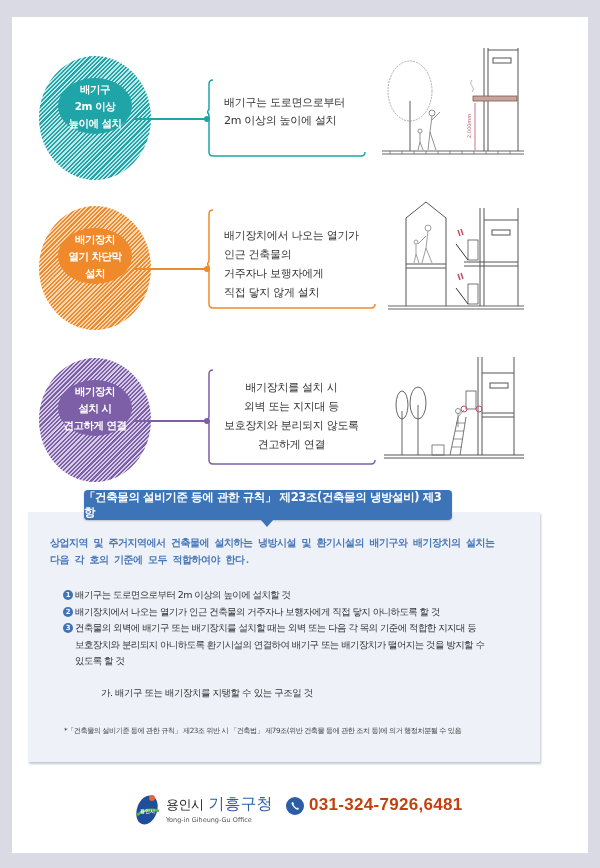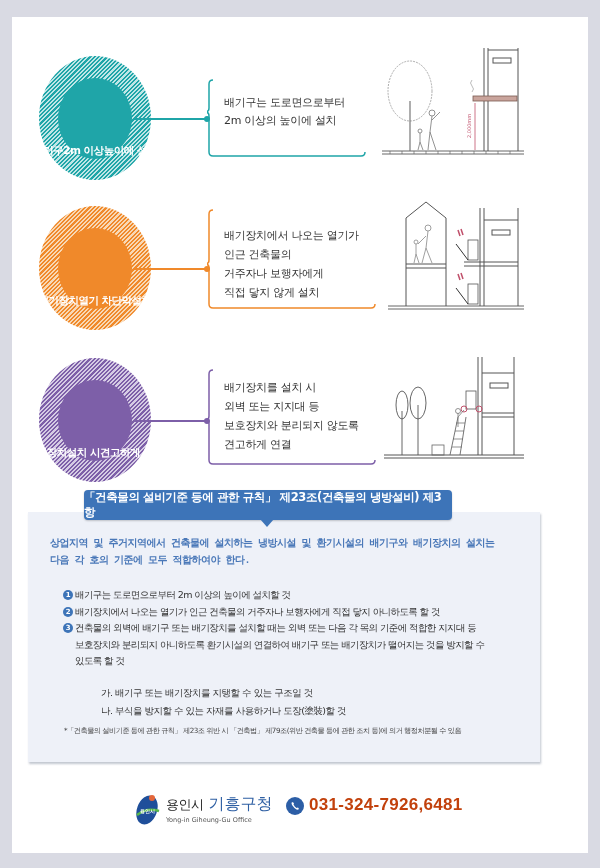--- a/index.html
+++ b/index.html
@@ -5,22 +5,22 @@
   * { box-sizing: border-box; margin: 0; padding: 0; }
   html, body { width: 600px; height: 868px; background: #d9dae3; overflow: hidden; }
   body { font-family: "DejaVu Sans", "Liberation Sans", sans-serif; color: #333; position: relative; }
 
   .page { position: absolute; left: 12px; top: 17px; width: 576px; height: 836px; background: #ffffff; }
 
   
   .section { position: absolute; left: 0; width: 576px; height: 150px; }
   .badge { position: absolute; left: 39px; top: 0; width: 112px; height: 126px; }
   .badge-ring { position: absolute; left: 0; top: 0; width: 112px; height: 124px; border-radius: 50%; }
-  .badge-core { position: absolute; left: 19px; top: 22px; width: 74px; height: 81px; border-radius: 50%;
-    display: flex; flex-direction: row; align-items: flex-end; justify-content: center; color: #fff; font-weight: bold;
+  .badge-core { position: absolute; left: 19px; top: 22px; width: 74px; height: 56px; border-radius: 50%;
+    display: flex; flex-direction: column; align-items: center; justify-content: center; color: #fff; font-weight: bold;
     font-size: 10.5px; line-height: 17px; text-align: center; }
   .badge-core span { display: block; white-space: nowrap; letter-spacing: -0.5px; }
 
   .connector { position: absolute; height: 1.5px; top: 62px; left: 135px; width: 72px; }
   .connector-dot { position: absolute; width: 6px; height: 6px; border-radius: 50%; top: 60px; left: 204px; }
 
   .brace { position: absolute; left: 207px; top: 22px; width: 160px; height: 80px; }
   .brace svg { position: absolute; left: 0; top: 0; }
   .desc { position: absolute; left: 224px; font-size: 11px; line-height: 18px; color: #333; letter-spacing: -0.3px; }
   .desc span { display: block; white-space: nowrap; }
@@ -185,21 +185,21 @@
       <span>견고하게 연결</span>
     </div>
   </div>
   <div class="connector" style="background:#7d5fa8;"></div>
   <div class="connector-dot" style="background:#7d5fa8;"></div>
   <div class="brace" style="top:10px; height:100px;">
     <svg width="170" height="104" viewBox="0 0 170 104">
       <path d="M6 2 Q2 2 2 6 L2 48 Q2 52 -2 52 Q2 52 2 56 L2 92 Q2 96 6 96 L164 96 Q168 96 168 92" fill="none" stroke="#7d5fa8" stroke-width="1.5"></path>
     </svg>
   </div>
-  <div class="desc" style="top:20px; line-height:19px;">
+  <div class="desc" style="top:20px; line-height:19px;text-align:center;">
     <span>배기장치를 설치 시</span>
     <span>외벽 또는 지지대 등</span>
     <span>보호장치와 분리되지 않도록</span>
     <span>견고하게 연결</span>
   </div>
   <div class="illus" style="top:-3px;">
     <svg width="150" height="125" viewBox="0 0 150 125">
       <line x1="6" y1="100" x2="146" y2="100" stroke="#555" stroke-width="1"></line>
       <line x1="6" y1="103" x2="146" y2="103" stroke="#555" stroke-width="1"></line>
 
@@ -251,21 +251,20 @@
   <div class="law-item">
     <span class="num">3</span>
     <span class="line">건축물의 외벽에 배기구 또는 배기장치를 설치할 때는 외벽 또는 다음 각 목의 기준에 적합한 지지대 등</span>
     <span class="line">보호장치와 분리되지 아니하도록 환기시설의 연결하여 배기구 또는 배기장치가 떨어지는 것을 방지할 수</span>
     <span class="line">있도록 할 것</span>
   </div>
 </div>
 
 <div class="law-sub">
   <span>가. 배기구 또는 배기장치를 지탱할 수 있는 구조일 것</span>
-  <span>나. 부식을 방지할 수 있는 자재를 사용하거나 도장(塗裝)할 것</span>
 </div>
 
 <div class="law-note">*「건축물의 설비기준 등에 관한 규칙」 제23조 위반 시 「건축법」 제79조(위반 건축물 등에 관한 조치 등)에 의거 행정처분될 수 있음</div>
 
 <div class="footer-logo">
   <svg width="28" height="36" viewBox="0 0 28 36">
     <ellipse cx="14" cy="19" rx="10" ry="15" transform="rotate(20 14 19)" fill="#1f4f9a"></ellipse>
     <path d="M4 24 Q14 16 26 20" stroke="#58b84a" stroke-width="2.5" fill="none"></path>
     <circle cx="19" cy="7" r="3" fill="#e4673b"></circle>
     <text x="7" y="22" font-size="5" fill="#fff" font-weight="bold">용인시</text>

